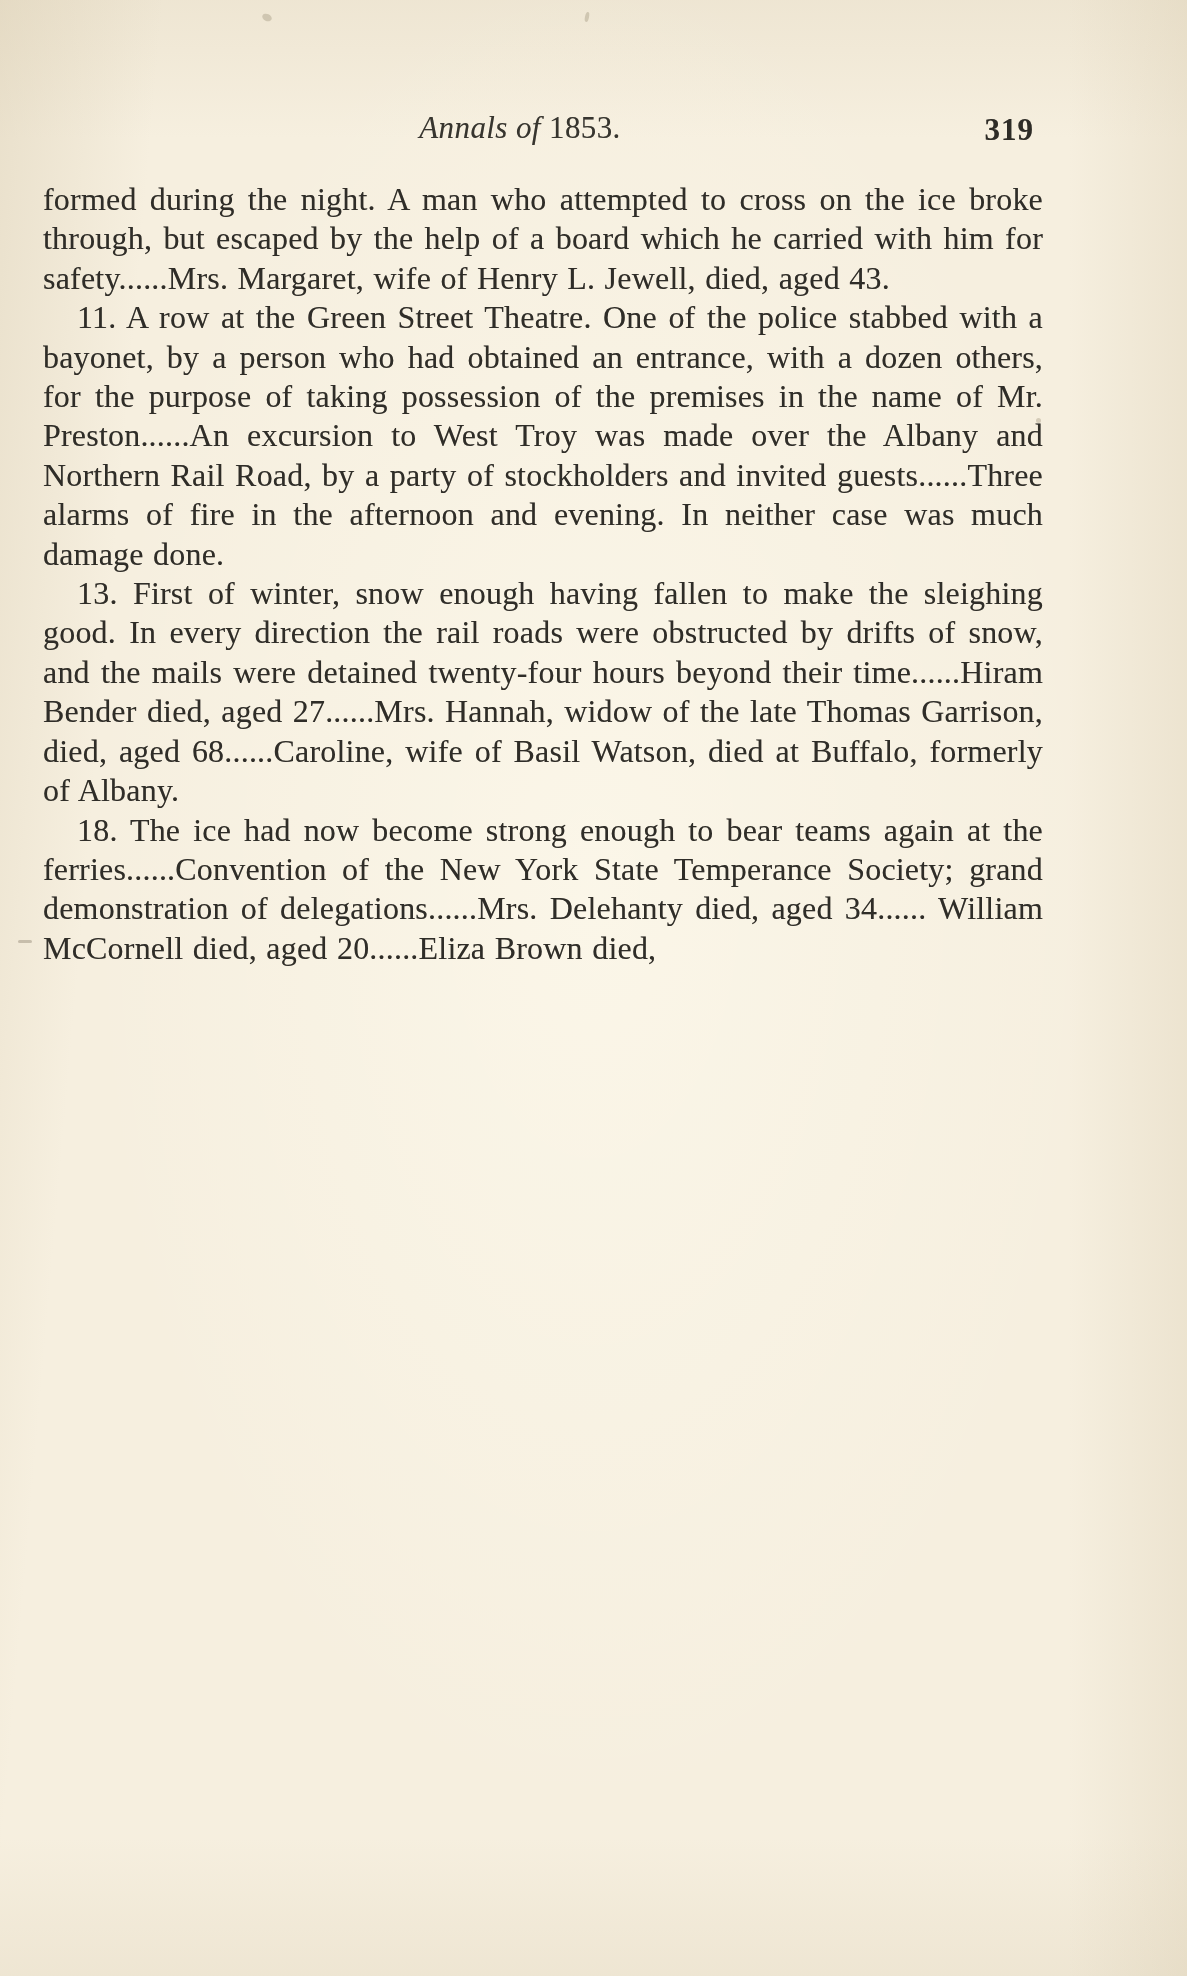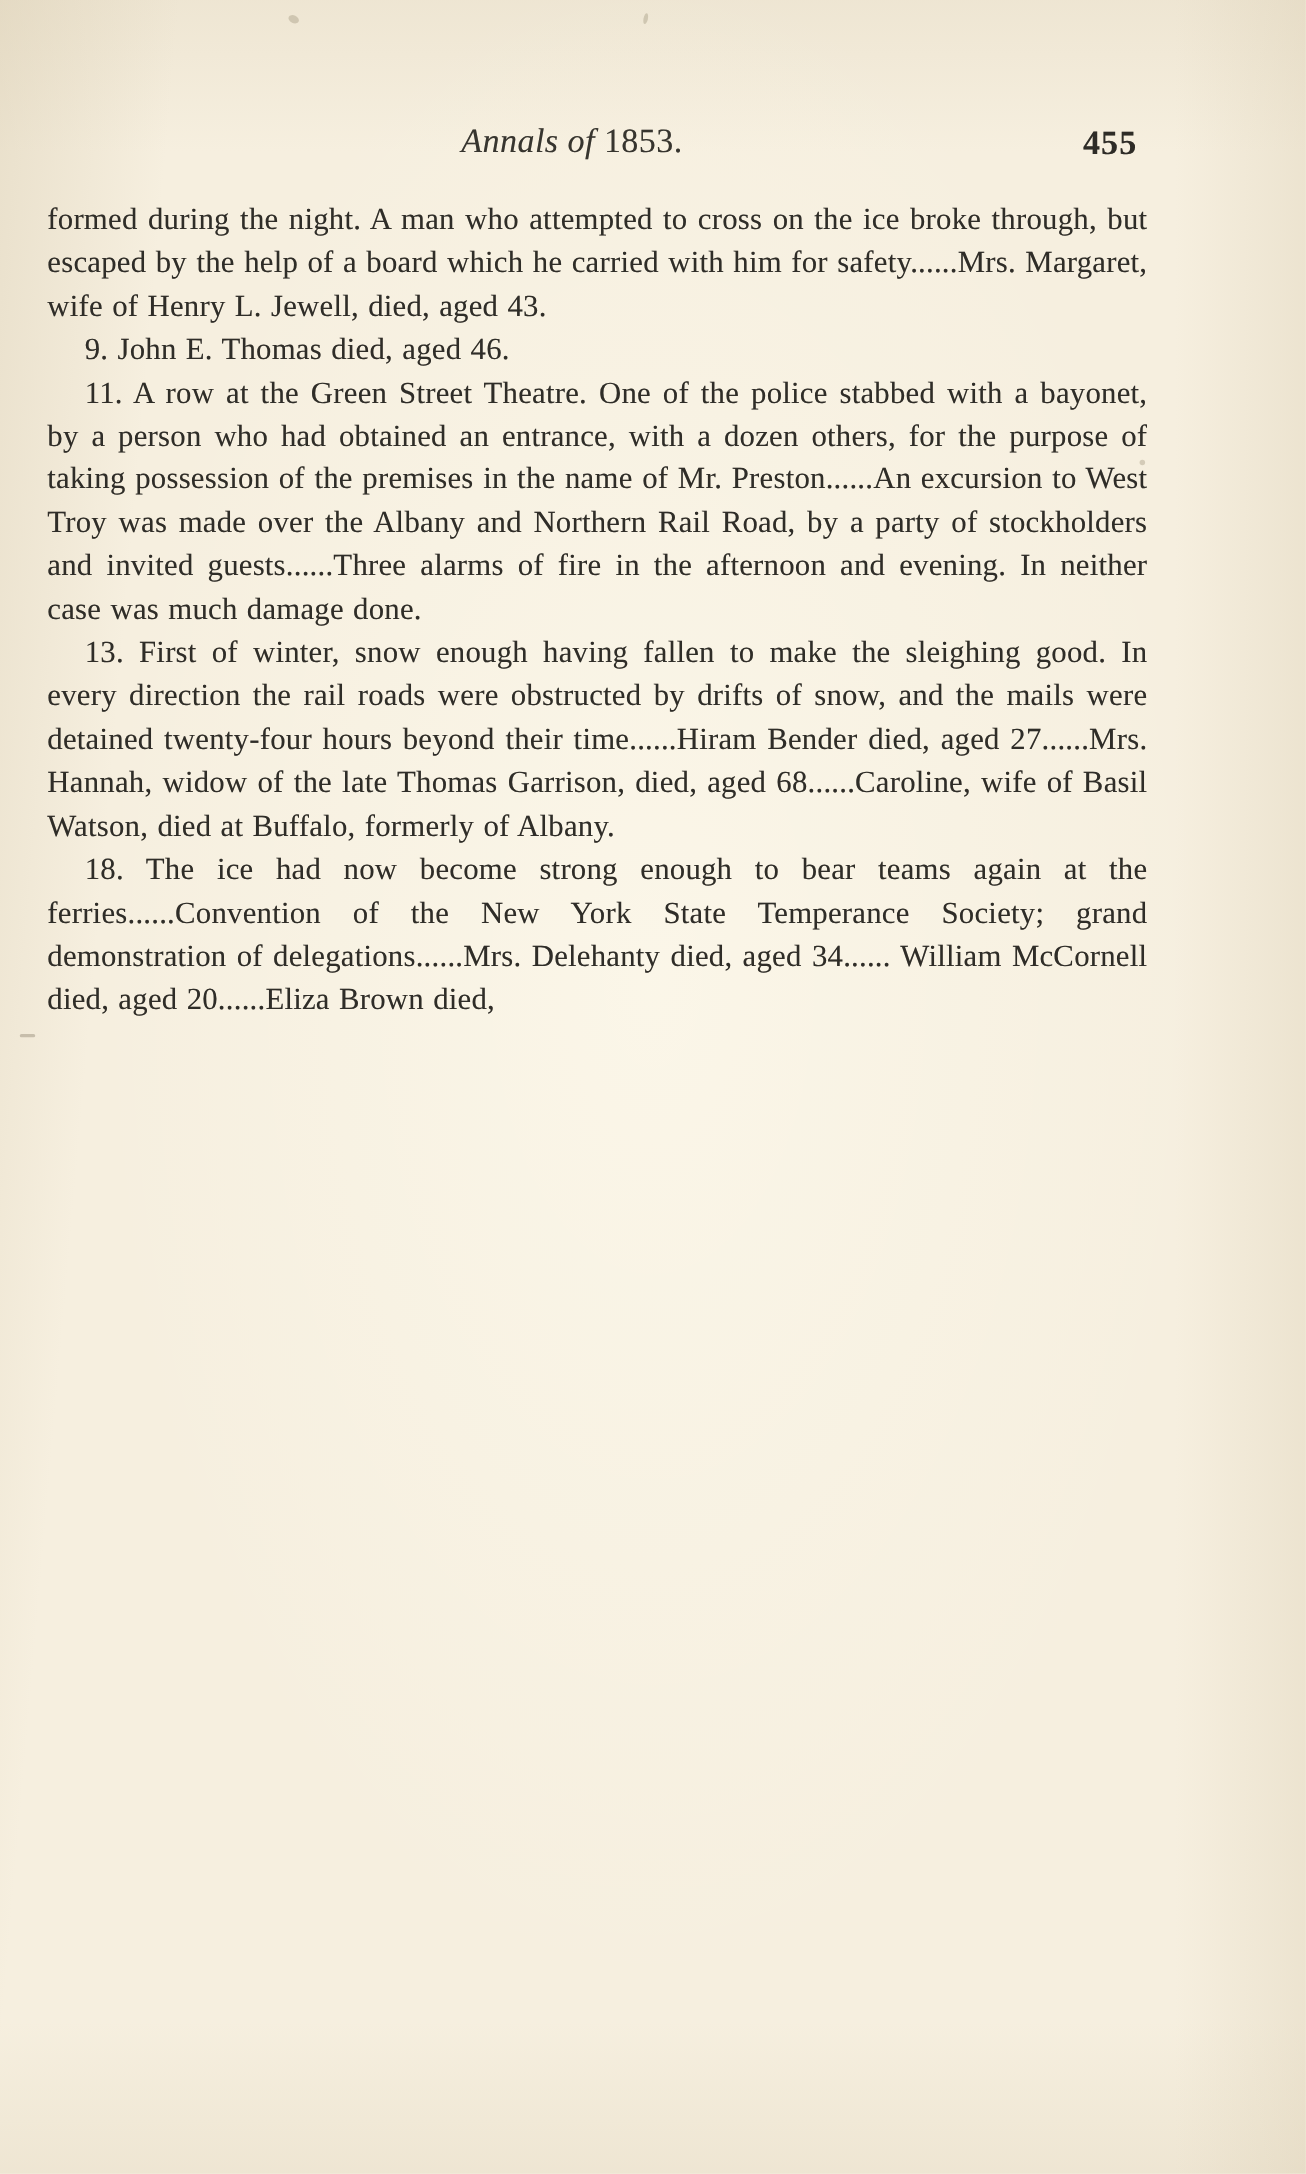--- a/index.html
+++ b/index.html
@@ -64,21 +64,21 @@
     color: #2e2c27;
   }
   .body-block {
     position: absolute;
     left: 43px;
     top: 180px;
     width: 1000px;
   }
   p.para {
     margin: 0;
-    font-size: 28px;
+    font-size: 32px;
     line-height: 39.4px;
     text-align: justify;
     text-align-last: left;
     letter-spacing: 0.2px;
     color: #2f2d28;
     word-spacing: 1.2px;
   }
   p.para.indent {
     text-indent: 34px;
   }
@@ -116,24 +116,23 @@
   <div class="page-vignette"></div>
   <div class="speck s1"></div>
   <div class="speck s2"></div>
   <div class="speck s3"></div>
   <div class="smudge-left"></div>
 
   <div class="header">
     <div class="running-title ink">
       <span>Annals of </span><span class="year">1853.</span>
     </div>
-    <div class="folio ink">455</div>
+    <div class="folio ink">319</div>
   </div>
 
   <div class="body-block">
     <p class="para ink">formed during the night.   A man who attempted to cross on the ice broke through, but escaped by the help of a board which he carried with him for safety......Mrs. Margaret, wife of Henry L. Jewell, died, aged 43.</p>
-    <p class="para indent ink">9. John E. Thomas died, aged 46.</p>
     <p class="para indent ink">11. A row at the Green Street Theatre.  One of the police stabbed with a bayonet, by a person who had obtained an entrance, with a dozen others, for the purpose of taking possession of the premises in the name of Mr. Preston......An excursion to West Troy was made over the Albany and Northern Rail Road, by a party of stockholders and invited guests......Three alarms of fire in the afternoon and evening.  In neither case was much damage done.</p>
     <p class="para indent ink">13. First of winter, snow enough having fallen to make the sleighing good.   In every direction the rail roads were obstructed by drifts of snow, and the mails were detained twenty-four hours beyond their time......Hiram Bender died, aged 27......Mrs. Hannah, widow of the late Thomas Garrison, died, aged 68......Caroline, wife of Basil Watson, died at Buffalo, formerly of Albany.</p>
     <p class="para indent ink last">18. The ice had now become strong enough to bear teams again at the ferries......Convention of the New York State Temperance Society; grand demonstration of delegations......Mrs. Delehanty died, aged 34...... William McCornell died, aged 20......Eliza Brown died,</p>
   </div>
 
 </div>
 
 </body></html>

